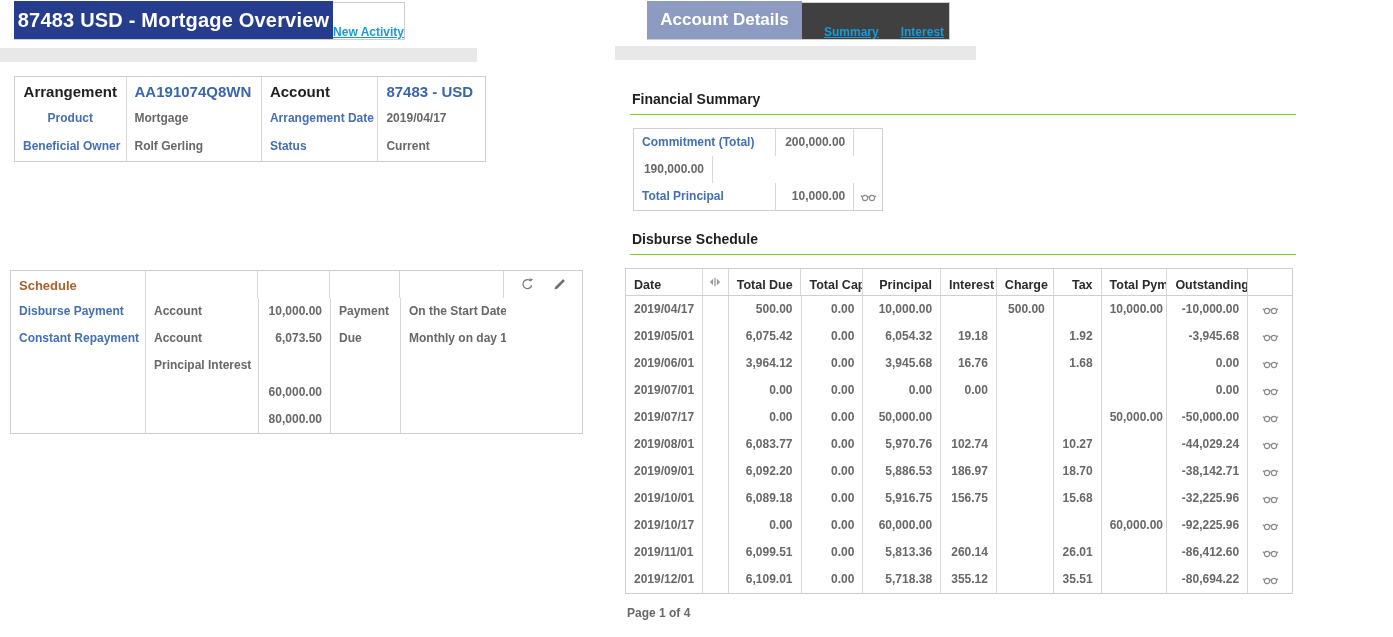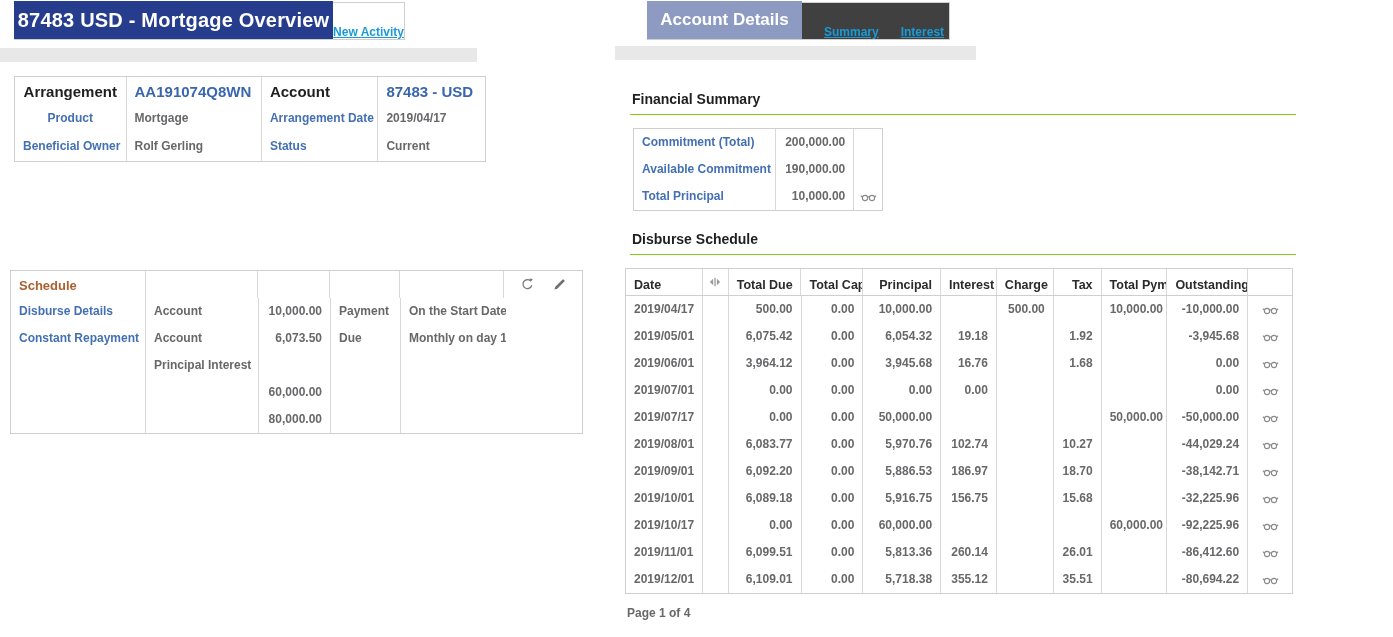--- a/index.html
+++ b/index.html
@@ -172,21 +172,21 @@
           </svg>
         </div>
         <div class="icon-btn">
           <svg width="13" height="13" viewBox="0 0 14 14">
             <path d="M1.5 12.5 L2.5 9.4 L10.1 1.8 A1.15 1.15 0 0 1 11.7 1.8 L12.2 2.3 A1.15 1.15 0 0 1 12.2 3.9 L4.6 11.5 Z" fill="#6f6f6f"></path>
           </svg>
         </div>
       </div>
     </div>
     <div class="trow">
-      <div class="cell c0 lbl">Disburse Details</div>
+      <div class="cell c0 lbl">Disburse Payment</div>
       <div class="cell c1 val">Account</div>
       <div class="cell c2 val num">10,000.00</div>
       <div class="cell c3 val">Payment</div>
       <div class="cell c4 val">On the Start Date</div>
     </div>
     <div class="trow">
       <div class="cell c0 lbl">Constant Repayment</div>
       <div class="cell c1 val">Account</div>
       <div class="cell c2 val num">6,073.50</div>
       <div class="cell c3 val">Due</div>
@@ -216,21 +216,20 @@
   </div>
 
 <div class="abs section-heading fs-heading">Financial Summary</div>
 <div class="abs panel fin" id="financial-summary-panel">
     <div class="trow">
       <div class="cell c0 lbl">Commitment (Total)</div>
       <div class="cell c1 val num">200,000.00</div>
       <div class="cell c2 ctr"></div>
     </div>
     <div class="trow">
-      <div class="cell c0 lbl">Available Commitment</div>
       <div class="cell c1 val num">190,000.00</div>
       <div class="cell c2 ctr"></div>
     </div>
     <div class="trow">
       <div class="cell c0 lbl">Total Principal</div>
       <div class="cell c1 val num">10,000.00</div>
       <div class="cell c2 ctr">
         <div class="icon-btn">
           <svg width="17" height="10" viewBox="0 0 17 10">
             <g fill="none" stroke="#8a8a8a" stroke-width="1.1">

